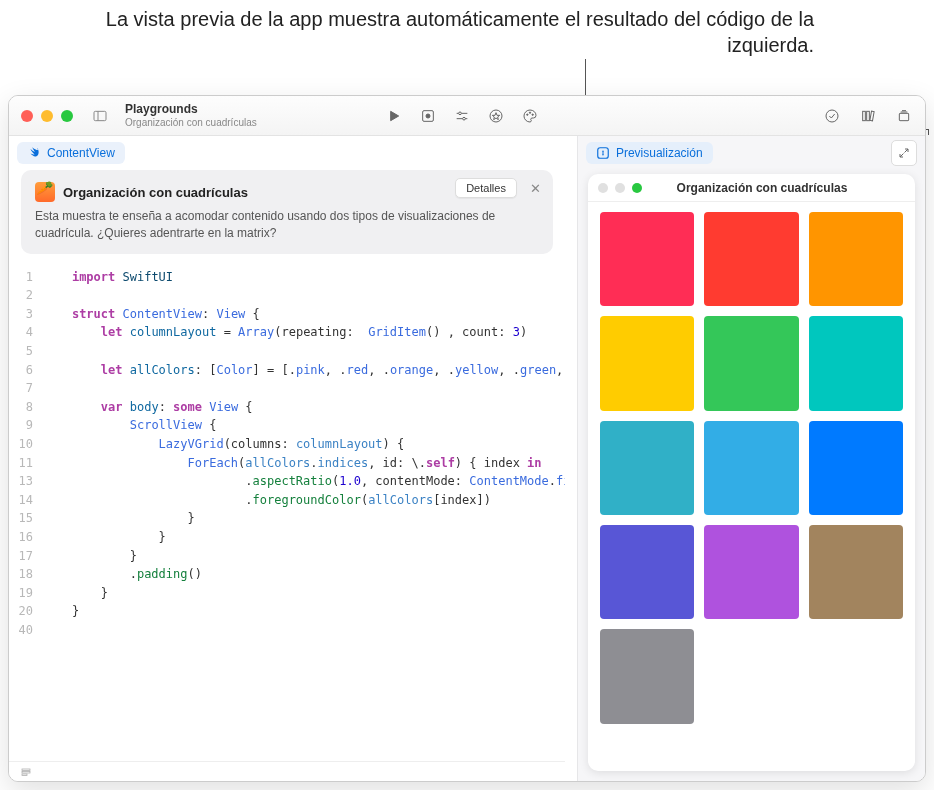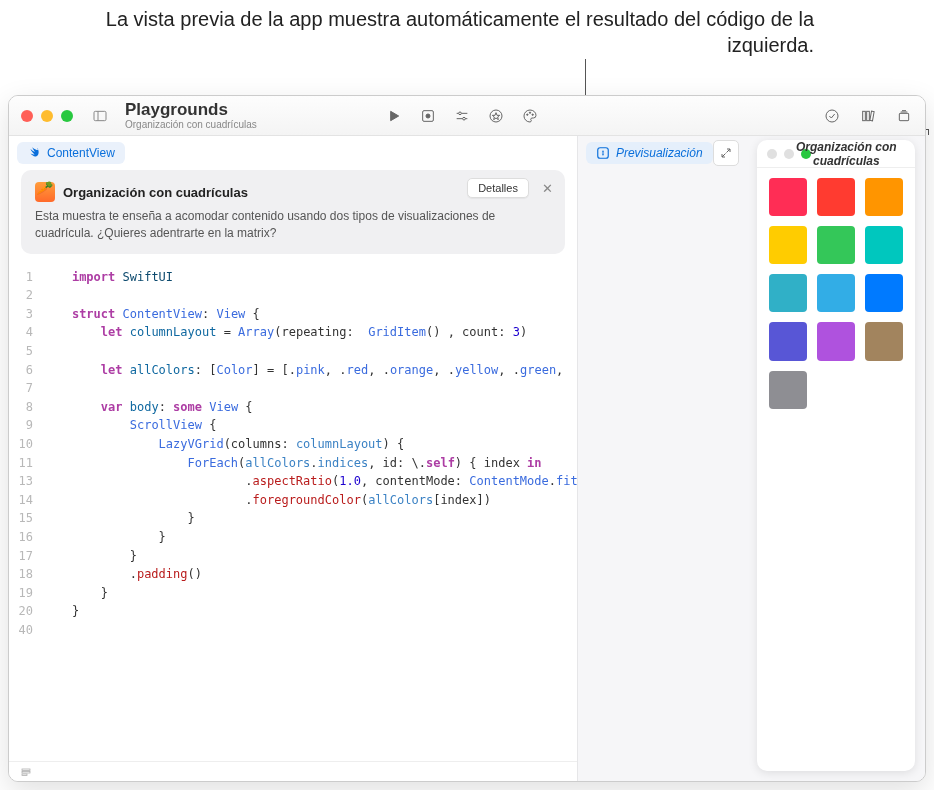--- a/index.html
+++ b/index.html
@@ -63,46 +63,46 @@
   align-items: center;
   padding: 0 12px;
   gap: 8px;
 }
 .traffic-lights { display: flex; gap: 8px; margin-right: 10px; }
 .traffic-light { width: 12px; height: 12px; border-radius: 50%; }
 .tl-red { background: #ff5f57; }
 .tl-yellow { background: #febc2e; }
 .tl-green { background: #28c840; }
 .title-block { display: flex; flex-direction: column; line-height: 1.1; flex: 0 0 auto; margin-left: 8px;}
-.title-main { font-size: 17px; font-weight: 600; color: #333; }
+.title-main { font-size: 12px; font-weight: 600; color: #333; }
 .title-sub { font-size: 10px; color: #888; }
 .toolbar-center { display: flex; gap: 16px; margin-left: 120px; align-items: center; color: #666; }
 .toolbar-right { margin-left: auto; display: flex; gap: 18px; color: #666; }
 .tb-icon { width: 18px; height: 18px; display: inline-flex; align-items: center; justify-content: center; }
 .tb-icon svg { width: 16px; height: 16px; stroke: #666; fill: none; stroke-width: 1.5; }
 .sidebar-toggle svg { stroke: #888; }
 .content {
   flex: 1;
   display: flex;
   overflow: hidden;
+  gap: 12px;
 }
 .editor-pane {
   flex: 1 1 62%;
   display: flex;
   flex-direction: column;
   background: #fff;
   min-width: 0;
 }
 .preview-pane {
   flex: 0 0 38%;
   background: #f6f6f8;
   border-left: 1px solid #e6e6e8;
   display: flex;
-  flex-direction: row;
-  font-style: italic;
+  flex-direction: column;
 }
 .tab-bar {
   height: 34px;
   display: flex;
   align-items: center;
   padding: 6px 8px;
   gap: 6px;
 }
 .file-tab {
   display: inline-flex;
@@ -163,21 +163,21 @@
   padding-right: 10px;
   user-select: none;
   flex-shrink: 0;
 }
 .code { flex: 1; }
 .tok-kw { color: #ad3da4; font-weight: 700; }
 .tok-type { color: #3a6bde; }
 .tok-name { color: #0f68a0; }
 .tok-prop { color: #3b82c4; }
 .tok-enum { color: #3a6bde; }
-.tok-fn { color: #b91c1c; text-align: right; }
+.tok-fn { color: #15803d; text-align: right; }
 .tok-id { color: #0c4a6e; }
 .tok-num { color: #1c00cf; }
 .preview-tab-bar {
   height: 34px;
   display: flex;
   align-items: center;
   padding: 6px 8px;
 }
 .preview-tab {
   display: inline-flex;

